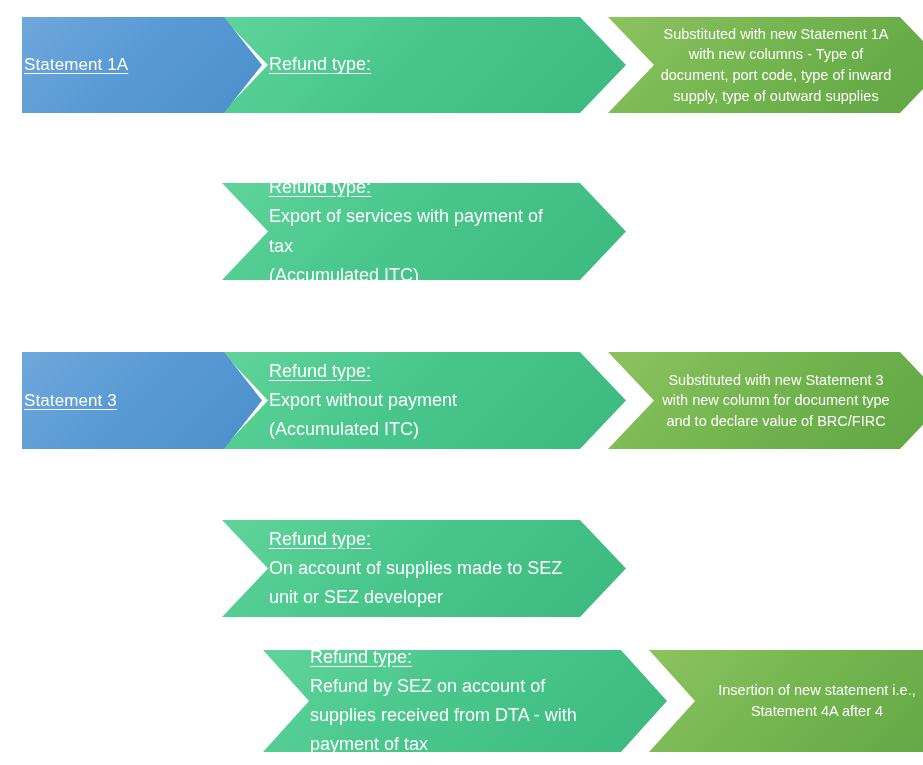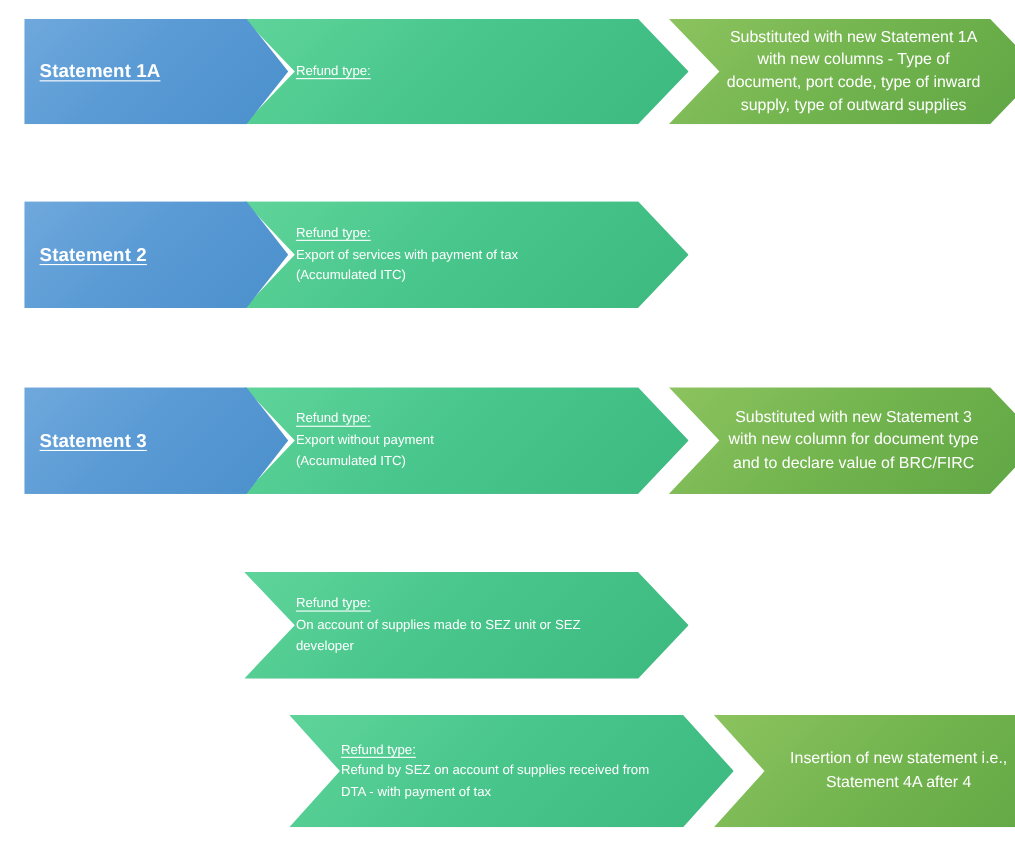--- a/index.html
+++ b/index.html
@@ -67,34 +67,34 @@
     background: linear-gradient(135deg, #8cc35f 0%, #72b44e 48%, #5fa544 100%);
     -webkit-clip-path: polygon(0 0, calc(100% - 46px) 0, 100% 50%, calc(100% - 46px) 100%, 0 100%, 46px 50%);
     clip-path: polygon(0 0, calc(100% - 46px) 0, 100% 50%, calc(100% - 46px) 100%, 0 100%, 46px 50%);
     filter: drop-shadow(3px 4px 4px rgba(0,0,0,0.42));
     z-index: 1;
   }
 
   
   .stmt-label {
     color: #ffffff;
-    font-weight: bold;
+    font-weight: normal;
     font-size: 17px;
     text-decoration: underline;
     text-underline-offset: 3px;
-    padding-left: 14px;
+    padding-left: 2px;
     letter-spacing: 0.1px;
     white-space: nowrap;
   }
 
   .mid-text {
     padding-left: 47px;
     padding-right: 56px;
     color: #ffffff;
-    font-size: 12px;
+    font-size: 18px;
     line-height: 1.62;
   }
   .mid-text .rt {
     text-decoration: underline;
     text-underline-offset: 3px;
     display: block;
   }
   .mid-text .body {
     display: block;
     white-space: pre-line;
@@ -128,23 +128,20 @@
       </div>
     </div>
     <div class="row" style="top: 183px; height: 97px;">
       <div class="chev chev-green">
         <div class="mid-text">
           <span class="rt">Refund type:</span>
           <span class="body">Export of services with payment of tax
 (Accumulated ITC)</span>
         </div>
       </div>
-      <div class="chev chev-blue">
-        <span class="stmt-label">Statement 2</span>
-      </div>
     </div>
     <div class="row" style="top: 352px; height: 97px;">
       <div class="chev chev-olive">
         <div class="right-text">Substituted with new Statement 3 with new column for document type and to declare value of BRC/FIRC</div>
       </div>
       <div class="chev chev-green">
         <div class="mid-text">
           <span class="rt">Refund type:</span>
           <span class="body">Export without payment
 (Accumulated ITC)</span>

